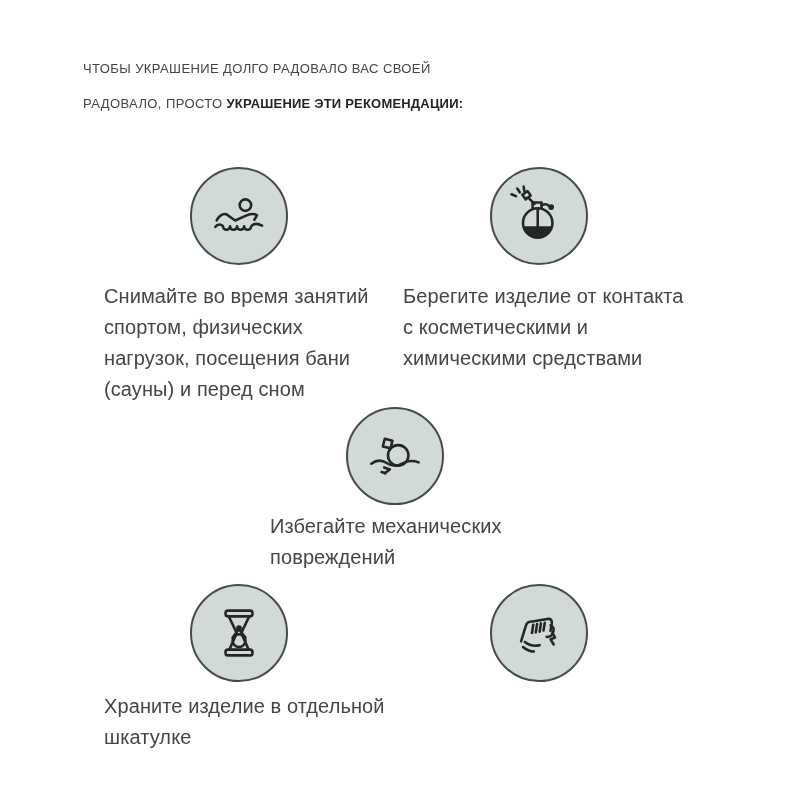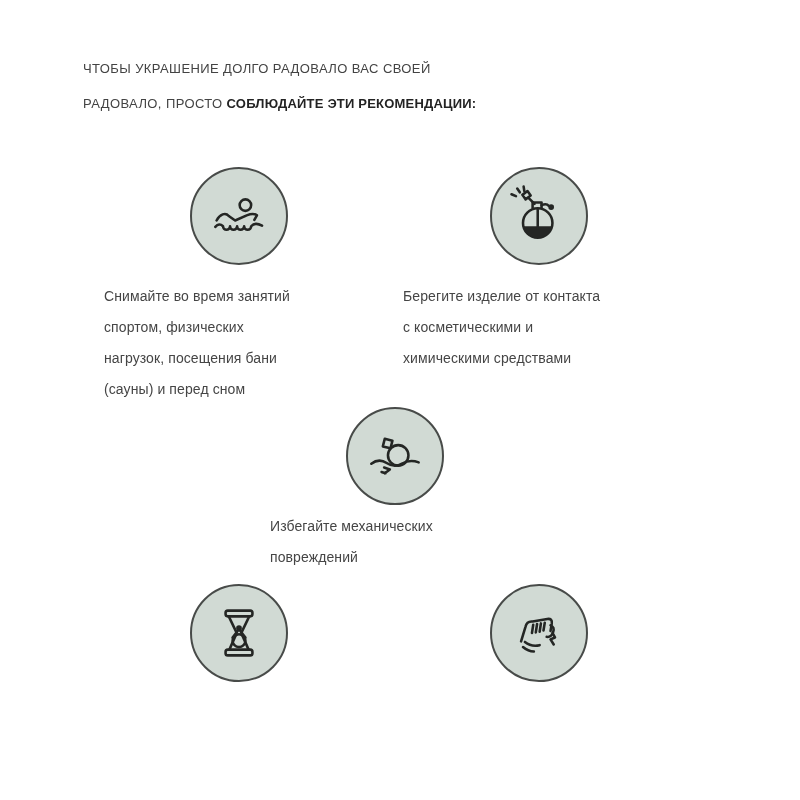--- a/index.html
+++ b/index.html
@@ -20,21 +20,21 @@
     position:absolute;width:98px;height:98px;border-radius:50%;
     background:#d1dad4;border:2.5px solid #484b49;
     box-sizing:border-box;
     display:flex;align-items:center;justify-content:center;
   }
   .icon-circle svg{width:64px;height:64px;display:block;}
   .ic-stroke{fill:none;stroke:#242624;stroke-width:4;stroke-linecap:round;stroke-linejoin:round;}
   .ic-fill{fill:#242624;stroke:none;}
   .caption{
     position:absolute;
-    font-size:14px;line-height:31px;color:#454545;
+    font-size:20px;line-height:31px;color:#454545;
     white-space:pre-line;letter-spacing:0.1px;
   }
   
   .pos-circle-1{left:190px;top:167px;}
   .pos-circle-2{left:490px;top:167px;}
   .pos-circle-3{left:346px;top:407px;}
   .pos-circle-4{left:190px;top:584px;}
   .pos-circle-5{left:490px;top:584px;}
   .pos-text-1{left:104px;top:281px;width:295px;}
   .pos-text-2{left:403px;top:281px;width:310px;}
@@ -42,21 +42,21 @@
   .pos-text-4{left:104px;top:691px;width:310px;}
   .pos-text-5{left:430px;top:691px;width:300px;}
 </style>
 </head>
 <body>
 
 <div class="canvas">
 
   <header class="title">
     <span>ЧТОБЫ УКРАШЕНИЕ ДОЛГО РАДОВАЛО ВАС СВОЕЙ</span><br>
-    <span>РАДОВАЛО, ПРОСТО </span><span class="t-bold">СОБЛЮДАЙТЕ ЭТИ РЕКОМЕНДАЦИИ:</span>
+    <span>РАДОВАЛО, ПРОСТО </span><span class="t-bold">УКРАШЕНИЕ ЭТИ РЕКОМЕНДАЦИИ:</span>
   </header>
 
   <div class="icon-circle pos-circle-1">
     <svg viewBox="0 0 100 100" aria-hidden="true">
       <circle class="ic-stroke" cx="60" cy="33" r="9"></circle>
       <path class="ic-stroke" d="M15,57 C20,47 29,44 34,50 L44,57 L62,49 Q73,45 78,49 L74,56"></path>
       <path class="ic-stroke" d="M13,67 Q19,60 25,66 a5.5,5.5 0 0 0 11,0 a5.5,5.5 0 0 0 11,0 a5.5,5.5 0 0 0 11,0 a5.5,5.5 0 0 0 11,0 Q75,59 86,65"></path>
     </svg>
   </div>
   <div class="caption pos-text-1">Снимайте во время занятий
@@ -96,20 +96,22 @@
     <svg viewBox="0 0 100 100" aria-hidden="true">
       <rect class="ic-stroke" x="29" y="15" width="42" height="9" rx="3.5"></rect>
       <rect class="ic-stroke" x="29" y="76" width="42" height="9" rx="3.5"></rect>
       <path class="ic-stroke" d="M34,24 L46,49 M66,24 L54,49"></path>
       <path class="ic-stroke" d="M46,51 L35,76 M54,51 L65,76"></path>
       <circle class="ic-stroke" cx="50" cy="62" r="10"></circle>
       <path class="ic-stroke" d="M40,57 L50,44 L60,57"></path>
       <circle class="ic-stroke" cx="50" cy="42.5" r="2.5"></circle>
     </svg>
   </div>
+  <div class="caption pos-text-4">Храните изделие в отдельной
+шкатулке</div>
 
   <div class="icon-circle pos-circle-5">
     <svg viewBox="0 0 100 100" aria-hidden="true">
       <path class="ic-stroke" d="M22,63 L29,40 Q31,31 40,32 L63,28 Q71,27 70,35 L68,47"></path>
       <path class="ic-stroke" d="M41,37 l-2,13 M47,36 l-2,13 M53,35 l-2,13 M59,34 l-2,12"></path>
       <path class="ic-stroke" d="M68,38 q7,3 4,11 q-3,8 -10,7"></path>
       <path class="ic-stroke" d="M71,50 l4,7 l-7,3 l5,8"></path>
       <path class="ic-stroke" d="M28,64 q10,8 23,5 M25,72 q8,7 17,7"></path>
     </svg>
   </div>

